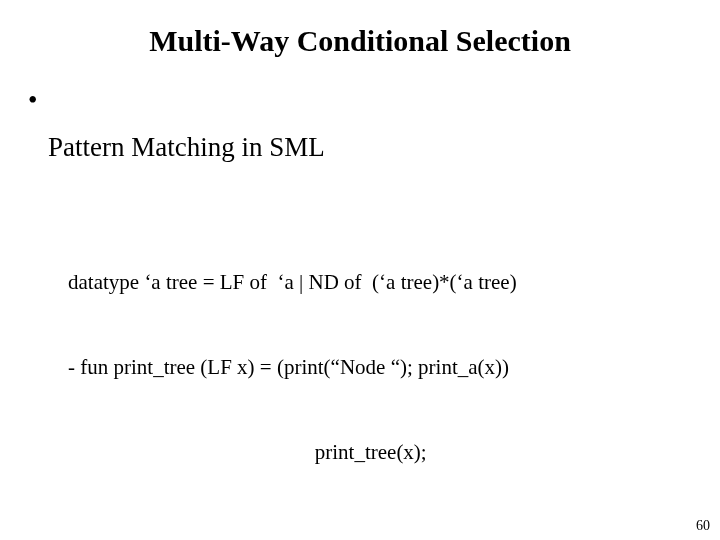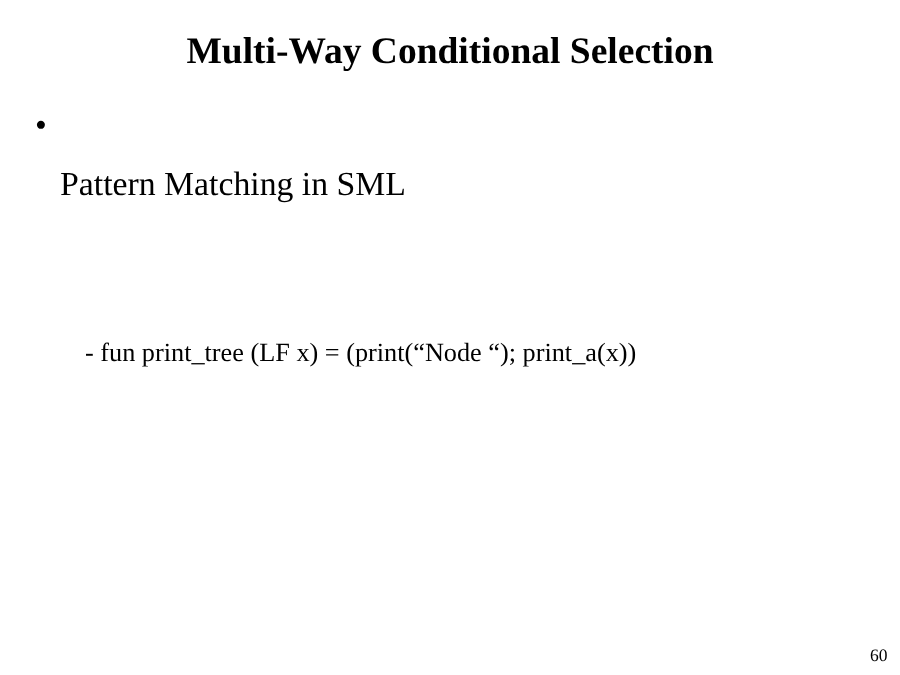--- a/index.html
+++ b/index.html
@@ -17,18 +17,20 @@
 
 <div class="slide">
   <div class="title">Multi-Way Conditional Selection</div>
 
   <div class="bullet-row">
     <div class="bullet-dot">•</div>
     <div class="bullet-text">Pattern Matching in SML</div>
   </div>
 
   <div class="code-block">
+    <div>datatype ‘a tree = LF of  ‘a | ND of  (‘a tree)*(‘a tree)</div>
     <div>- fun print_tree (LF x) = (print(“Node “); print_a(x))</div>
+    <div>                                               print_tree(x);</div>
     
   </div>
 
   <div class="page-num">60</div>
 </div>
 
 </body></html>

